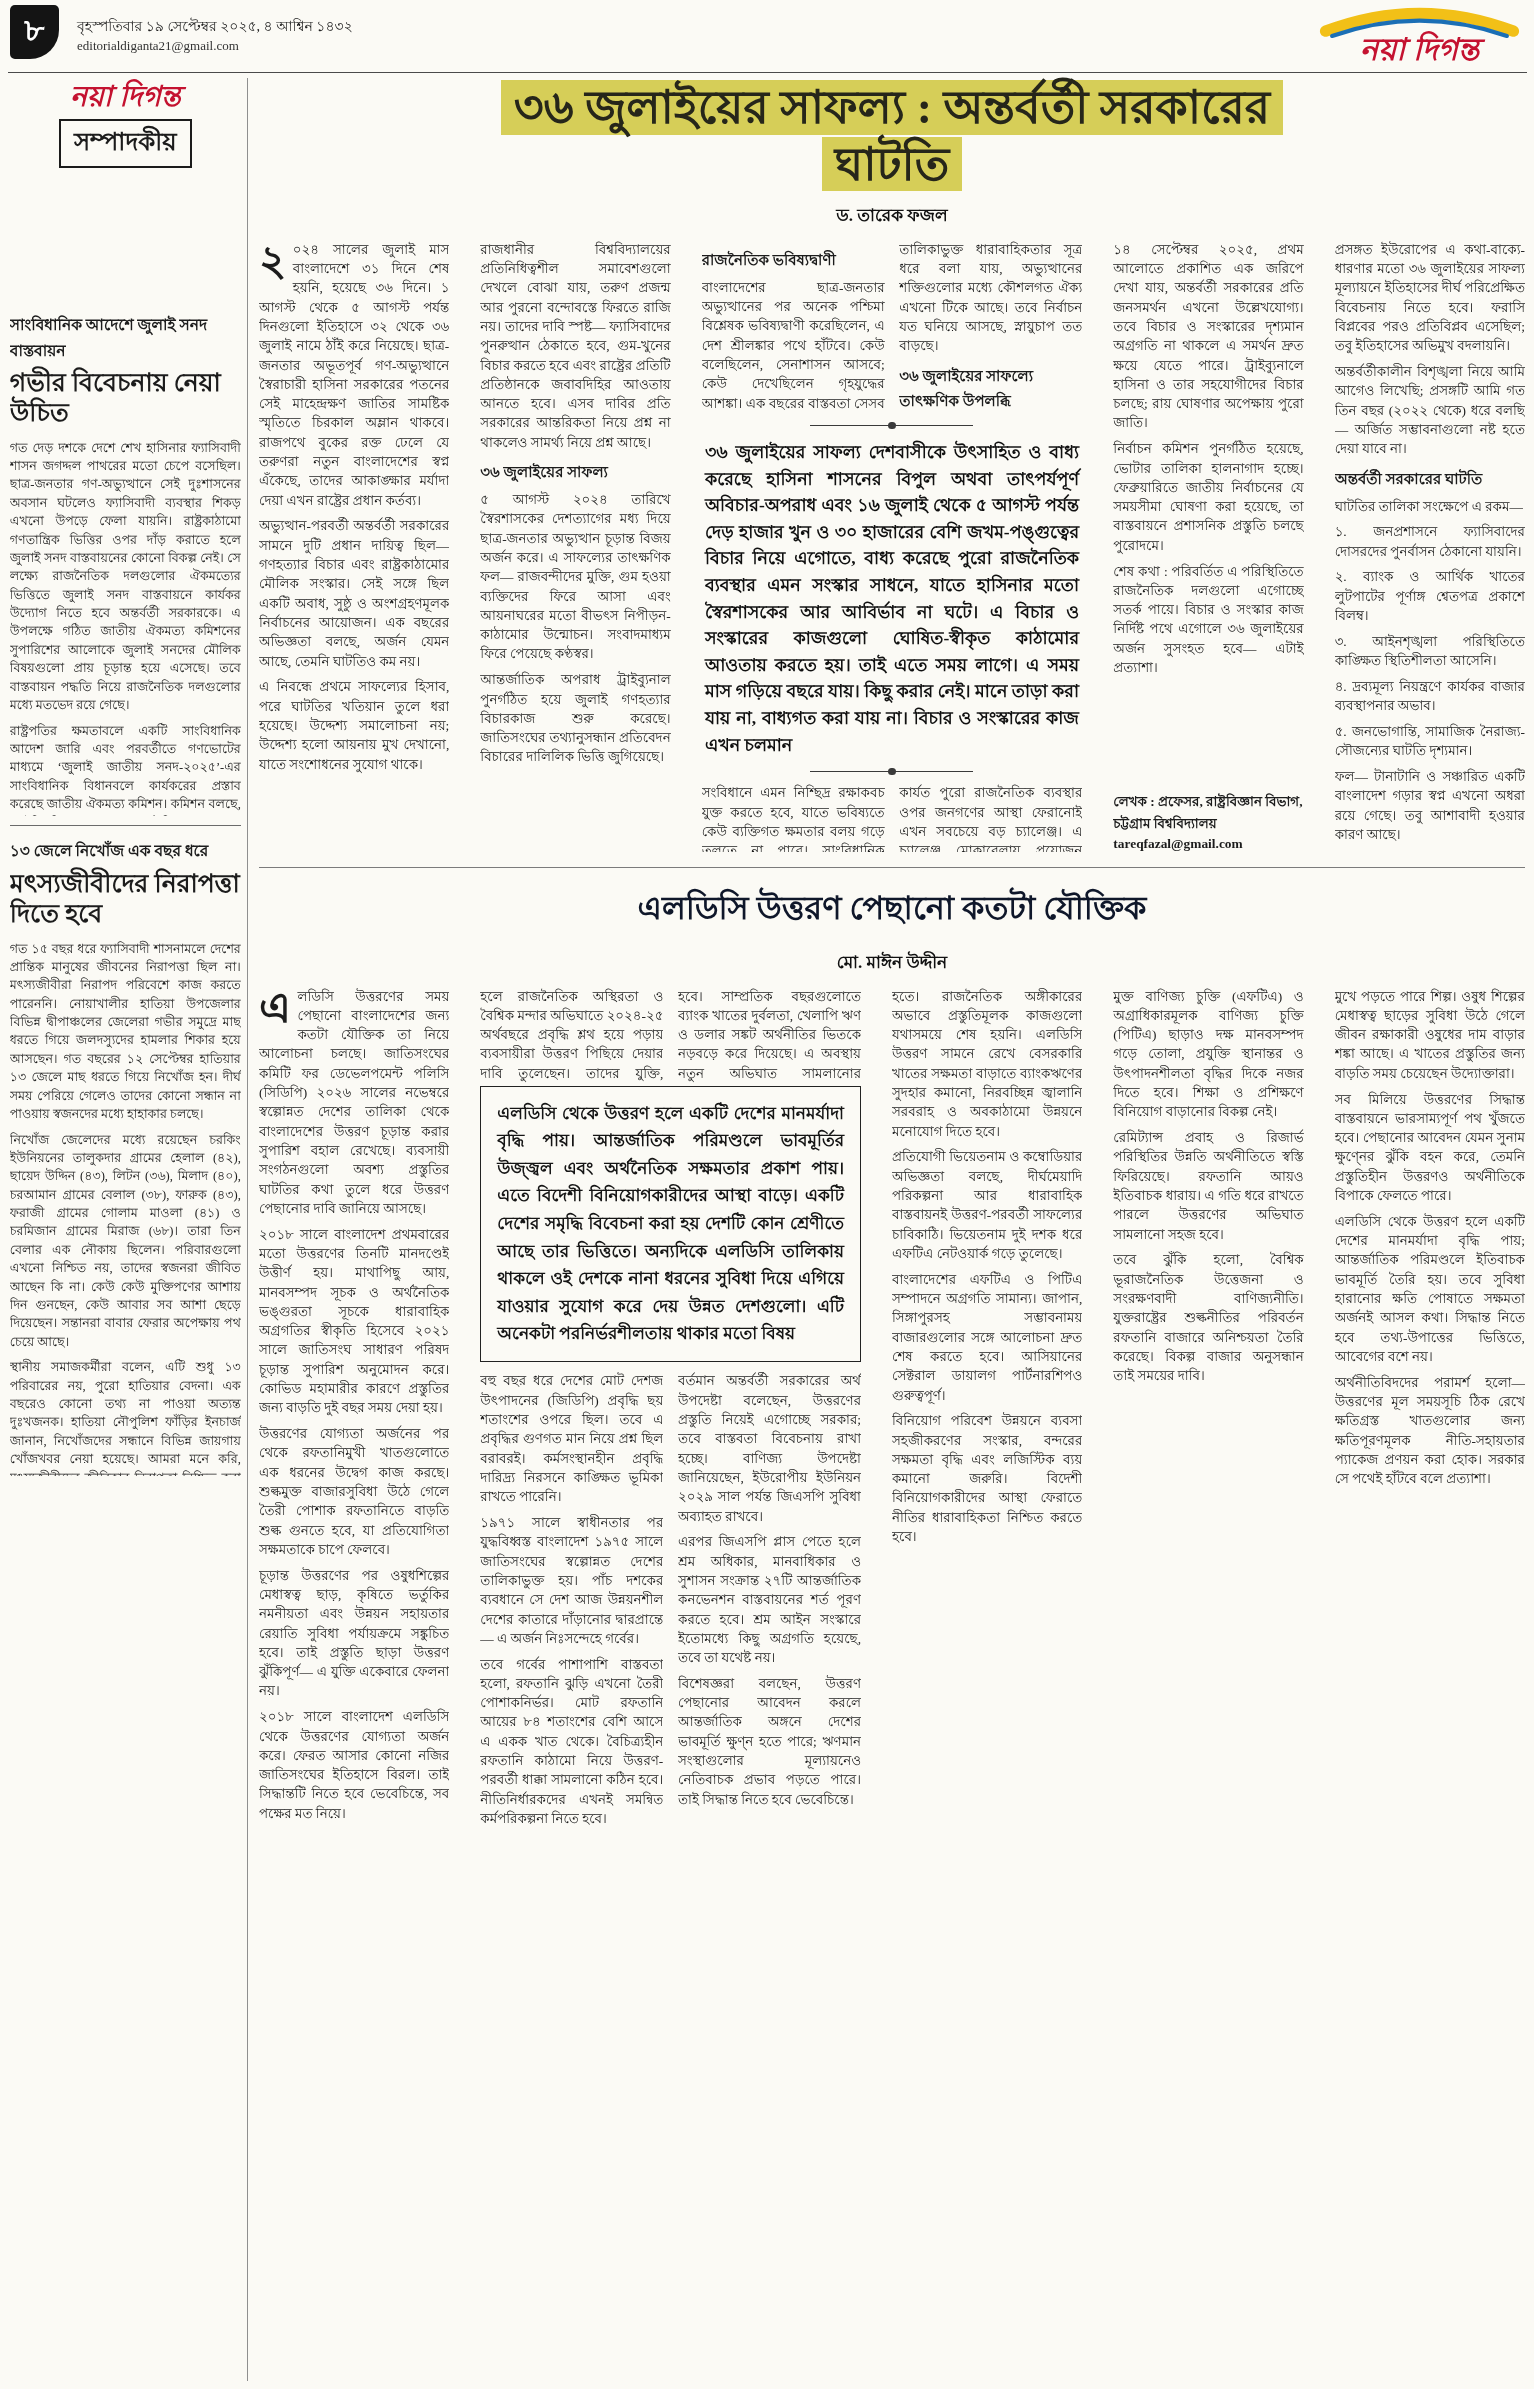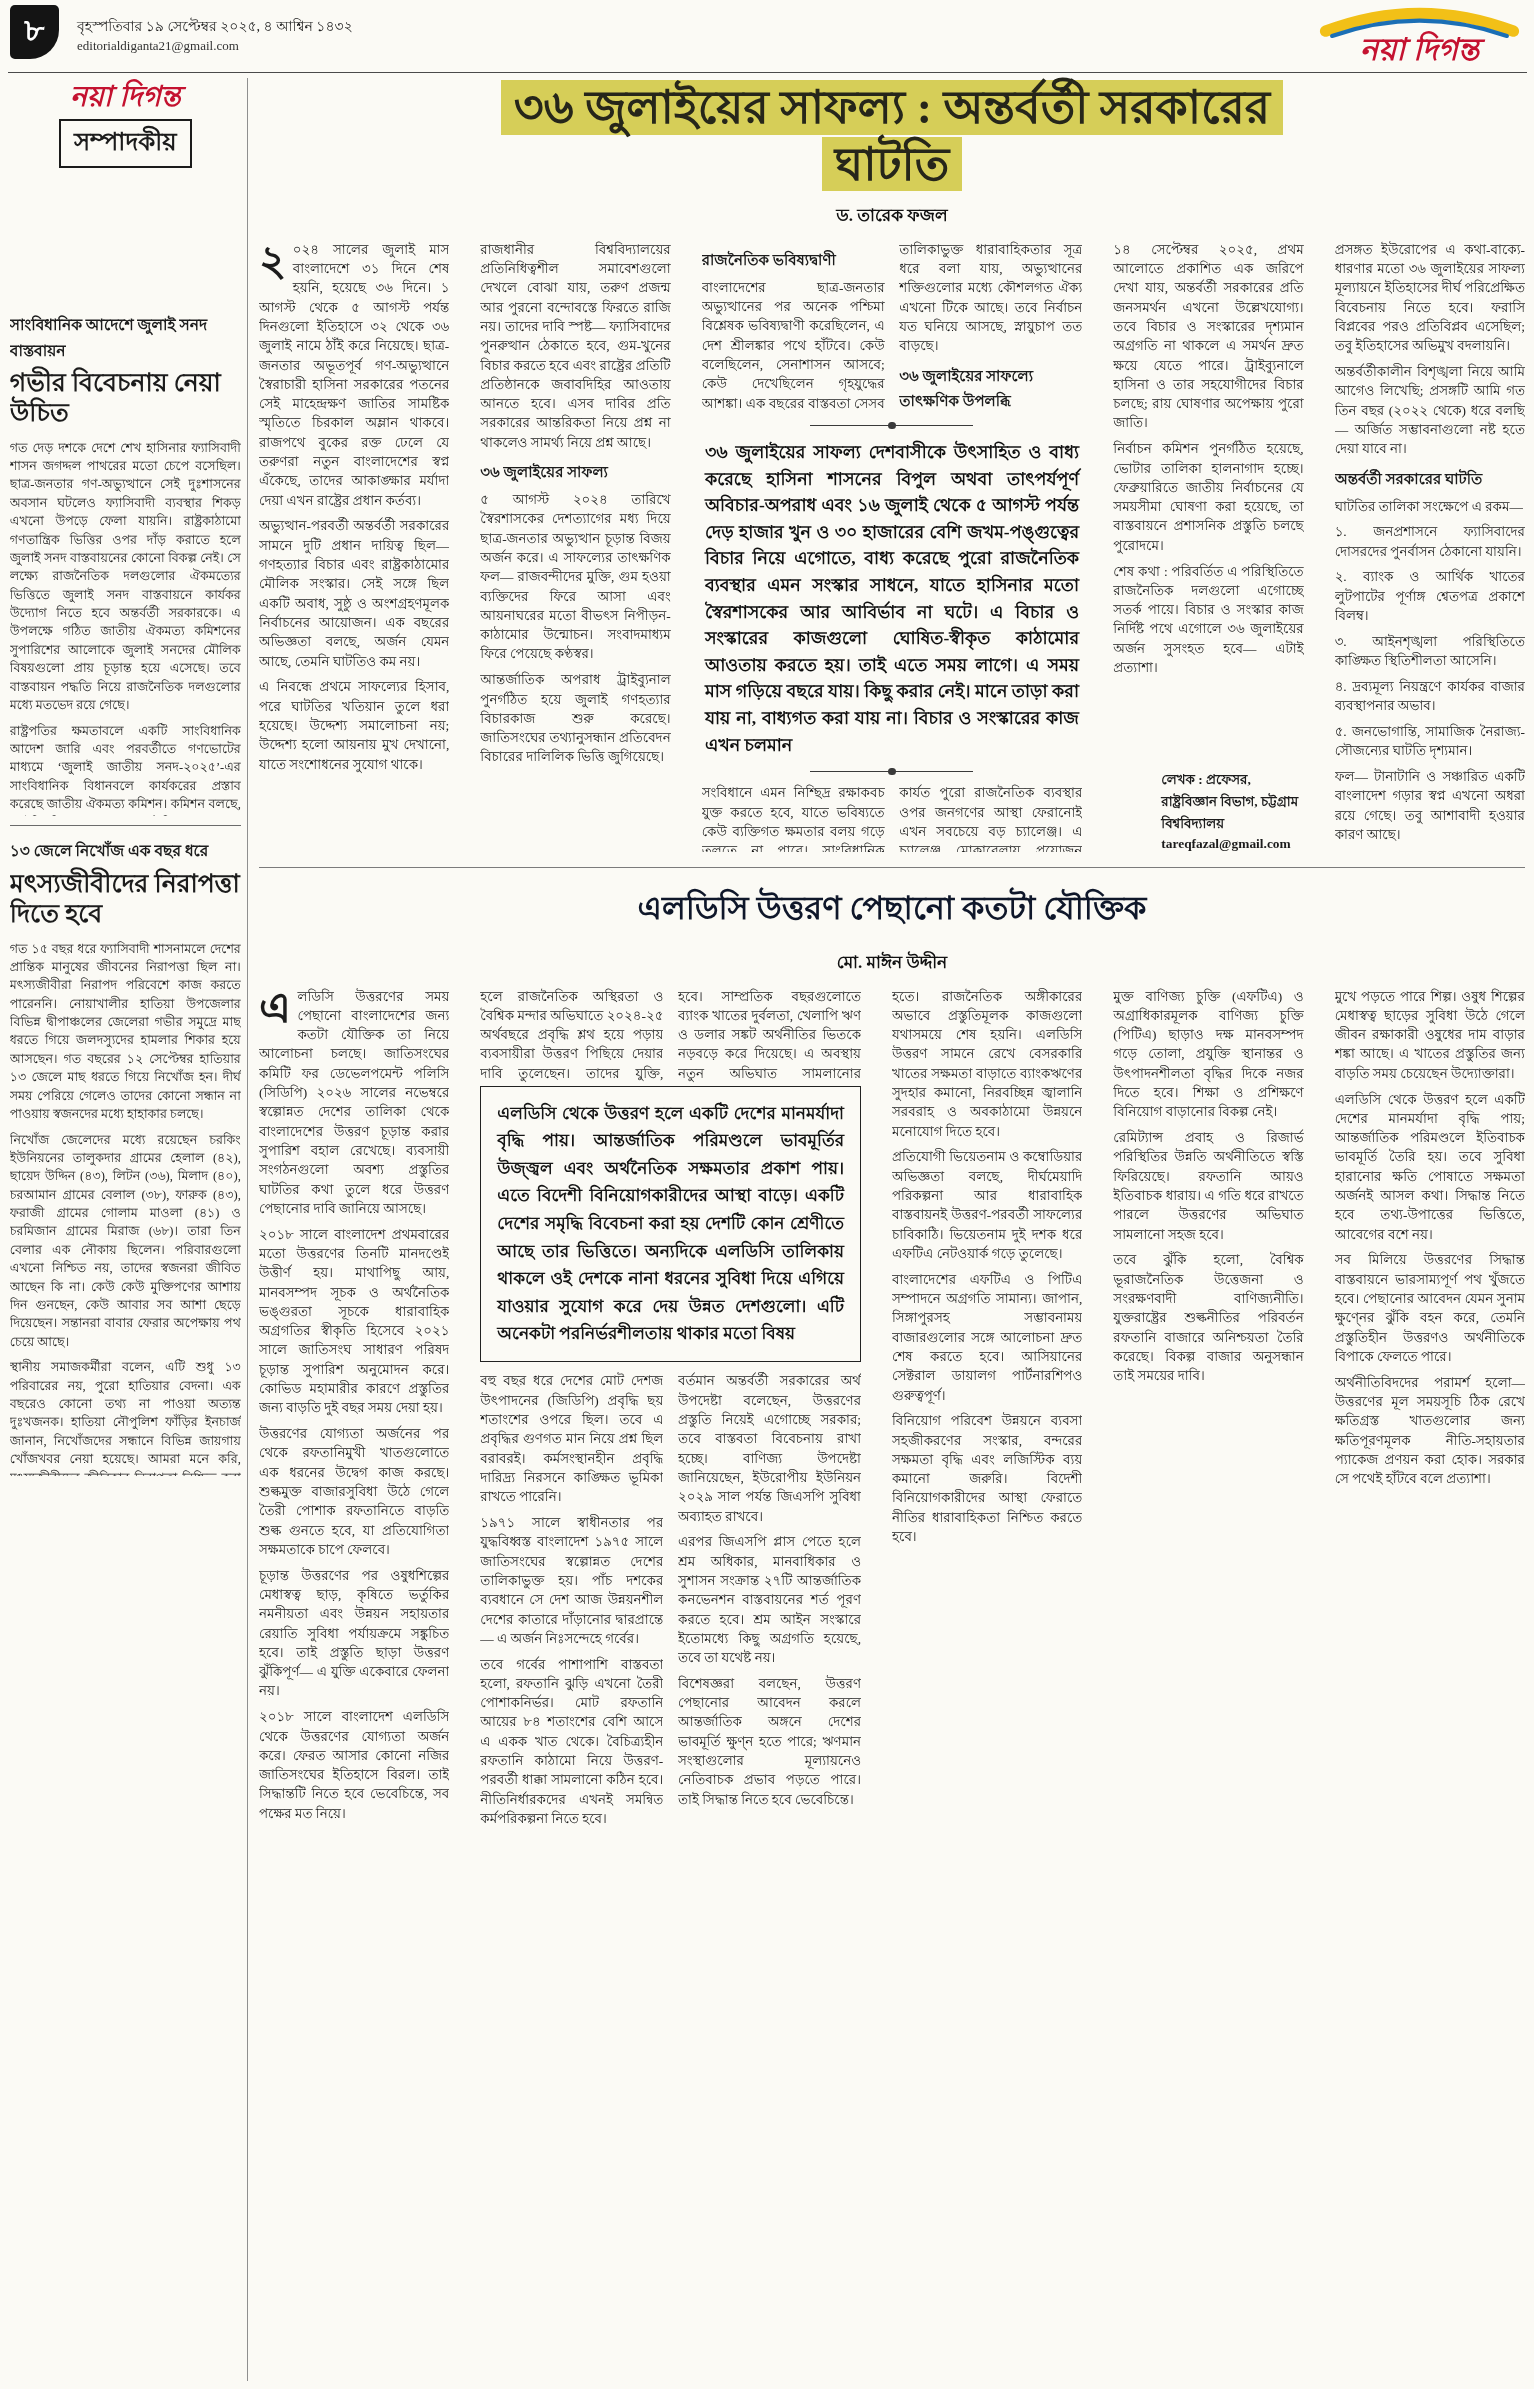--- a/index.html
+++ b/index.html
@@ -47,21 +47,21 @@
   .a1 .minirow.bot{flex:1;overflow:hidden;}
   .a2cols{height:1439px;margin-top:9.8px;}
   .a2 .minirow.top{height:96px;flex:none;}
   .a2 .minirow.bot{flex:1;overflow:hidden;}
 
   .para{font-size:13.4px;line-height:1.44;margin:0 0 6.5px;}
   .colsub{font-size:15px;font-weight:bold;margin:8.1px 0 4.9px;text-align:left;}
   .drop::first-letter{float:left;font-size:42px;line-height:.85;padding:4.1px 6.5px 0 0;font-weight:bold;}
   .flexcol{display:flex;flex-direction:column;}
   .fill{flex:1 1 auto;overflow:hidden;}
-  .credit{font-weight:bold;font-size:13.4px;margin-top:6.5px;text-align:left;margin-left:48px;}
+  .credit{font-weight:bold;font-size:13.4px;margin-top:6.5px;text-align:left;}
   .credit-email{font-weight:bold;}
 
   .pqwrap{flex:none;}
   .pq{text-align:justify;font-weight:bold;font-size:17.5px;line-height:1.52;padding:1.6px 3.3px;color:#101010;}
   .qdiv{position:relative;height:0.8px;background:#3a3a3a;width:163px;margin:11.4px auto;}
   .qdiv::after{content:"";position:absolute;left:50%;top:-3.3px;width:7.3px;height:7.3px;margin-left:-3.7px;border-radius:50%;background:#3a3a3a;}
 
   .adiv{border-top:1.2px solid #7b7b7b;margin:14.7px 0 13px;}
   .a2title{font-size:32px;font-weight:800;text-align:center;color:#0f172a;line-height:1.2;}
   .qbox{border:1.6px solid #222;padding:13px 16px;font-weight:bold;font-size:17px;line-height:1.62;
@@ -234,22 +234,22 @@
             <p class="para">বিনিয়োগ পরিবেশ উন্নয়নে ব্যবসা সহজীকরণের সংস্কার, বন্দরের সক্ষমতা বৃদ্ধি এবং লজিস্টিক ব্যয় কমানো জরুরি। বিদেশী বিনিয়োগকারীদের আস্থা ফেরাতে নীতির ধারাবাহিকতা নিশ্চিত করতে হবে।</p>
           </div>
         <div class="col">
             <p class="para">মুক্ত বাণিজ্য চুক্তি (এফটিএ) ও অগ্রাধিকারমূলক বাণিজ্য চুক্তি (পিটিএ) ছাড়াও দক্ষ মানবসম্পদ গড়ে তোলা, প্রযুক্তি স্থানান্তর ও উৎপাদনশীলতা বৃদ্ধির দিকে নজর দিতে হবে। শিক্ষা ও প্রশিক্ষণে বিনিয়োগ বাড়ানোর বিকল্প নেই।</p>
             <p class="para">রেমিট্যান্স প্রবাহ ও রিজার্ভ পরিস্থিতির উন্নতি অর্থনীতিতে স্বস্তি ফিরিয়েছে। রফতানি আয়ও ইতিবাচক ধারায়। এ গতি ধরে রাখতে পারলে উত্তরণের অভিঘাত সামলানো সহজ হবে।</p>
             <p class="para">তবে ঝুঁকি হলো, বৈশ্বিক ভূরাজনৈতিক উত্তেজনা ও সংরক্ষণবাদী বাণিজ্যনীতি। যুক্তরাষ্ট্রের শুল্কনীতির পরিবর্তন রফতানি বাজারে অনিশ্চয়তা তৈরি করেছে। বিকল্প বাজার অনুসন্ধান তাই সময়ের দাবি।</p>
           </div>
         <div class="col flexcol">
           <div class="fill">
               <p class="para">মুখে পড়তে পারে শিল্প। ওষুধ শিল্পের মেধাস্বত্ব ছাড়ের সুবিধা উঠে গেলে জীবন রক্ষাকারী ওষুধের দাম বাড়ার শঙ্কা আছে। এ খাতের প্রস্তুতির জন্য বাড়তি সময় চেয়েছেন উদ্যোক্তারা।</p>
+              <p class="para">সব মিলিয়ে উত্তরণের সিদ্ধান্ত বাস্তবায়নে ভারসাম্যপূর্ণ পথ খুঁজতে হবে। পেছানোর আবেদন যেমন সুনাম ক্ষুণ্নের ঝুঁকি বহন করে, তেমনি প্রস্তুতিহীন উত্তরণও অর্থনীতিকে বিপাকে ফেলতে পারে।</p>
               <p class="para">এলডিসি থেকে উত্তরণ হলে একটি দেশের মানমর্যাদা বৃদ্ধি পায়; আন্তর্জাতিক পরিমণ্ডলে ইতিবাচক ভাবমূর্তি তৈরি হয়। তবে সুবিধা হারানোর ক্ষতি পোষাতে সক্ষমতা অর্জনই আসল কথা। সিদ্ধান্ত নিতে হবে তথ্য-উপাত্তের ভিত্তিতে, আবেগের বশে নয়।</p>
-              <p class="para">সব মিলিয়ে উত্তরণের সিদ্ধান্ত বাস্তবায়নে ভারসাম্যপূর্ণ পথ খুঁজতে হবে। পেছানোর আবেদন যেমন সুনাম ক্ষুণ্নের ঝুঁকি বহন করে, তেমনি প্রস্তুতিহীন উত্তরণও অর্থনীতিকে বিপাকে ফেলতে পারে।</p>
               <p class="para">অর্থনীতিবিদদের পরামর্শ হলো— উত্তরণের মূল সময়সূচি ঠিক রেখে ক্ষতিগ্রস্ত খাতগুলোর জন্য ক্ষতিপূরণমূলক নীতি-সহায়তার প্যাকেজ প্রণয়ন করা হোক। সরকার সে পথেই হাঁটবে বলে প্রত্যাশা।</p>
             </div>
 
         </div>
       </div>
     </section>
 
   </main>
 </div>
 

